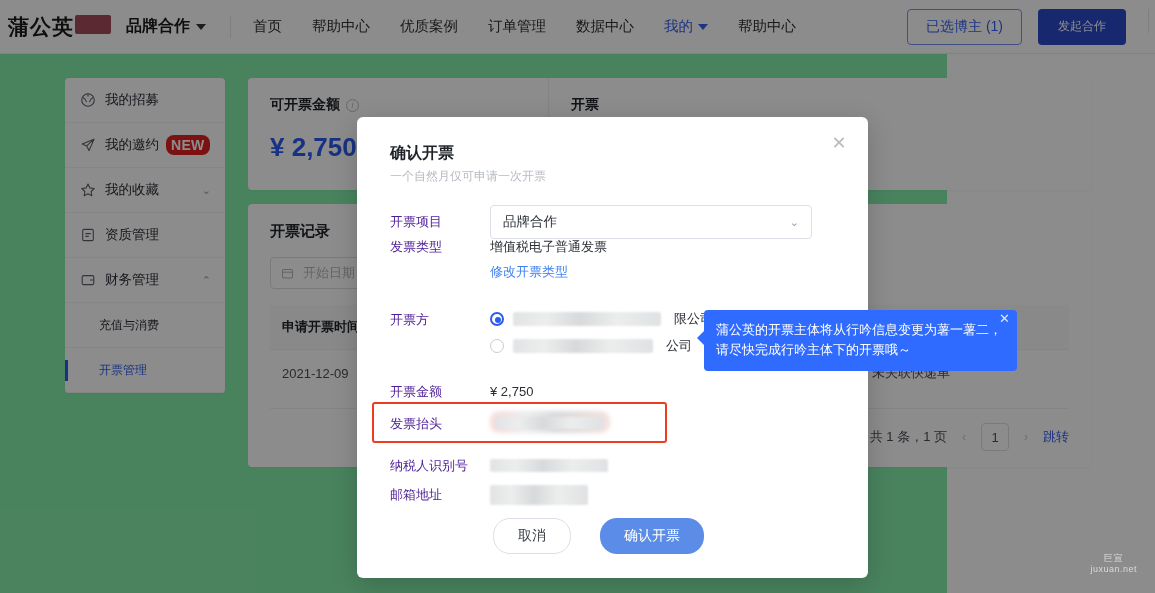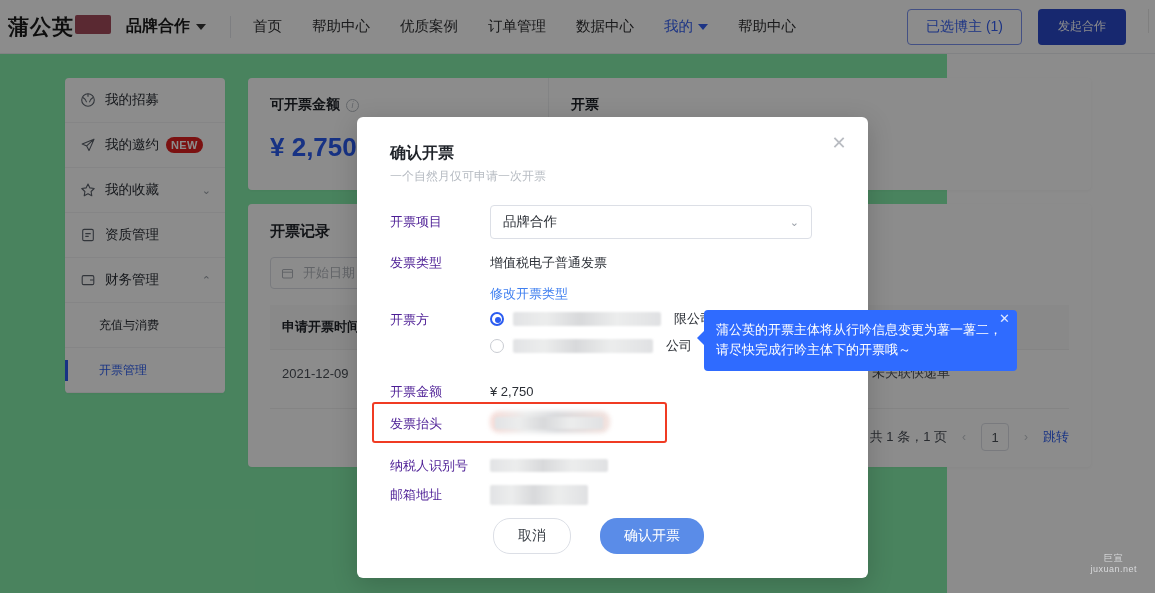--- a/index.html
+++ b/index.html
@@ -79,21 +79,21 @@
     font-size: 13.5px; color: #2b2f36; cursor: pointer; position: relative;
     border-bottom: 1px solid #f2f3f5;
   }
   .side-item:last-child { border-bottom: none; }
   .side-item .sicon {
     width: 17px; height: 17px; margin-right: 9px; flex: none;
     display: flex; align-items: center; justify-content: center;
   }
   .side-item .slabel { flex: none; }
   .badge-new {
-    background: #e02020; color: #fff; font-size: 11px; font-weight: bold;
+    background: #e02020; color: #fff; font-size: 14px; font-weight: bold;
     border-radius: 8px; padding: 2px 5px; margin-left: 7px; letter-spacing: .3px;
   }
   .chev { margin-left: auto; color: #9aa0a8; font-size: 11px; }
   .side-sub {
     height: 45px; display: flex; align-items: center; padding-left: 34px;
     font-size: 12px; color: #2b2f36; cursor: pointer; position: relative;
     border-bottom: 1px solid #f2f3f5;
   }
   .side-sub.active { color: #2b5cf0; }
   .side-sub.active::before {
@@ -449,25 +449,25 @@
     <div class="m-sub">一个自然月仅可申请一次开票</div>
 
     <div class="frow" style="top:88px;">
       <div class="flabel" style="line-height:34px;">开票项目</div>
       <div class="select-box">
         <span>品牌合作</span>
         <span class="select-caret">⌄</span>
       </div>
     </div>
 
-    <div class="frow" style="top:136px;">
+    <div class="frow" style="top:120px;">
       <div class="flabel">发票类型</div>
       <div>
         <div class="fval">增值税电子普通发票</div>
-        <div class="link-blue" style="margin-top:12px;">修改开票类型</div>
+        <div class="link-blue" style="margin-top:6px;">修改开票类型</div>
       </div>
     </div>
 
     <div class="frow" style="top:193px;">
       <div class="flabel">开票方</div>
       <div>
         <div class="radio-line">
           <span class="radio checked"></span>
           <span class="redact" style="width:148px;height:14px;"></span>
           <span class="company-tail">限公司</span>

